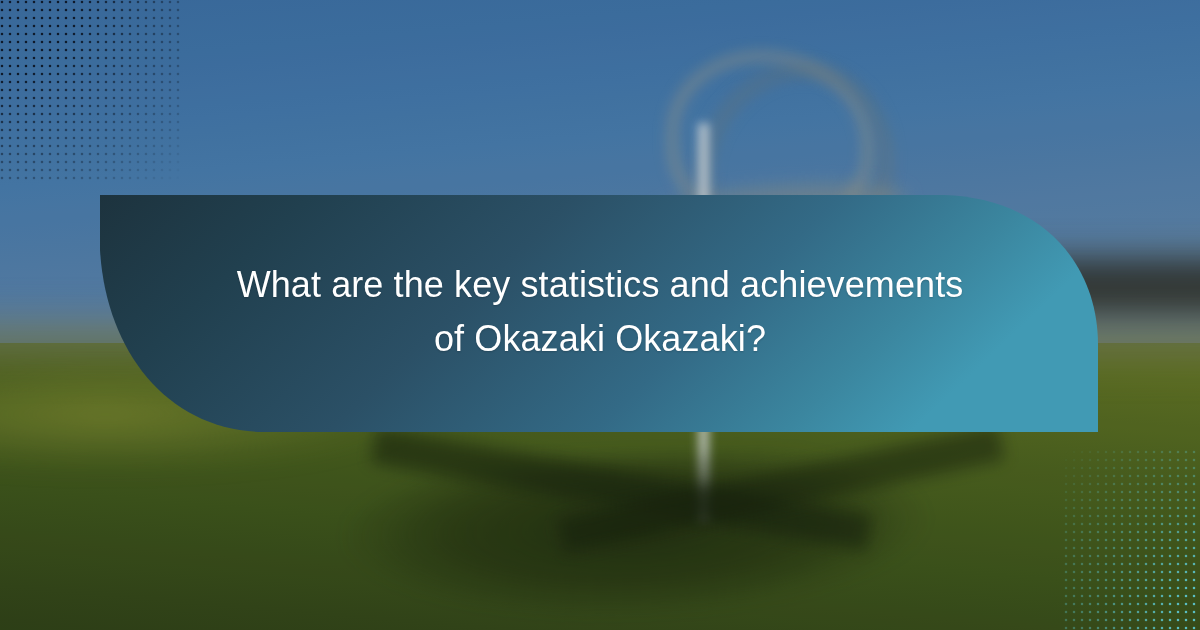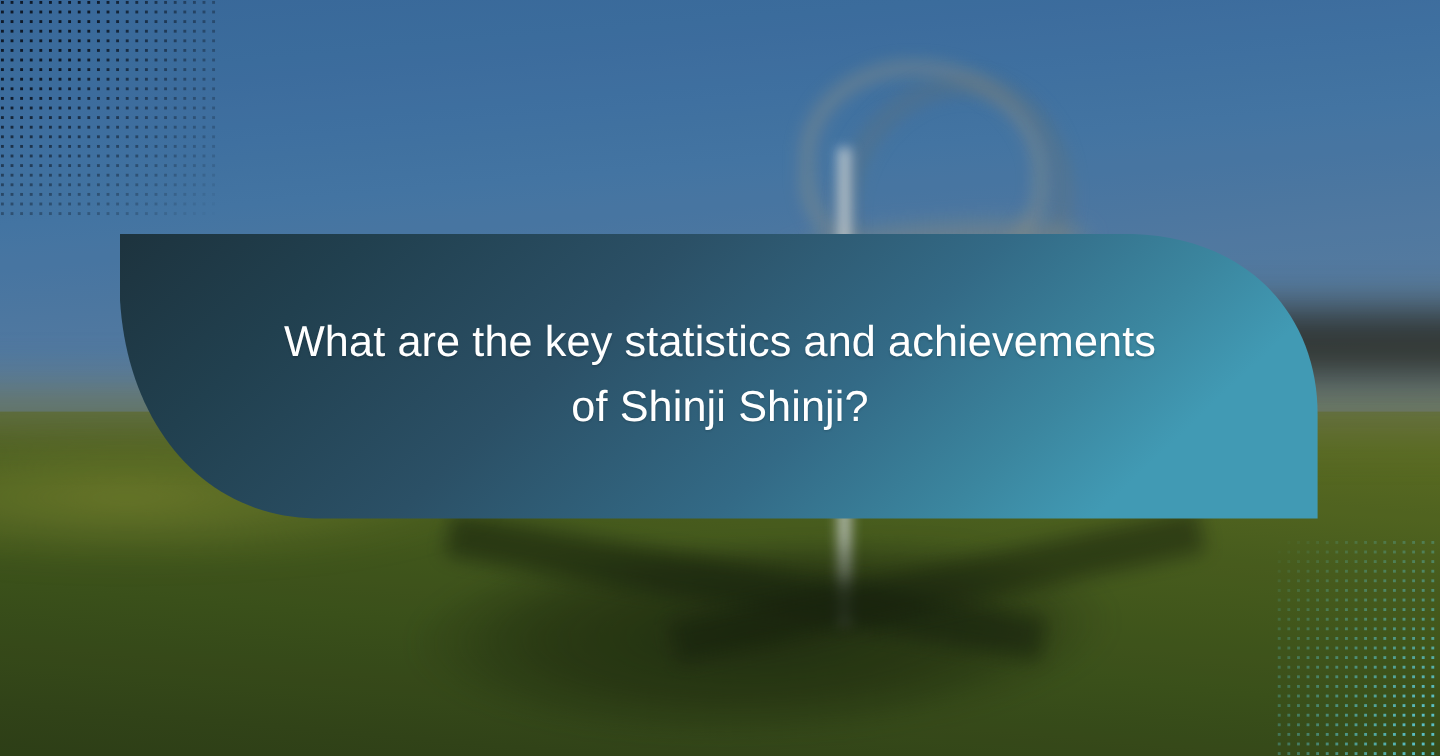--- a/index.html
+++ b/index.html
@@ -223,17 +223,17 @@
         M 100,195
         L 944,195
         C 1040,198 1098,262 1098,345
         L 1098,432
         L 262,432
         C 168,430 106,352 100,250
         Z" fill="url(#cardGrad)"></path>
     </svg>
     <div class="card-text">
       <div>What are the key statistics and achievements</div>
-      <div>of Shinji Shinji?</div>
+      <div>of Okazaki Okazaki?</div>
     </div>
   </div>
 
 </div>
 
 </body></html>

